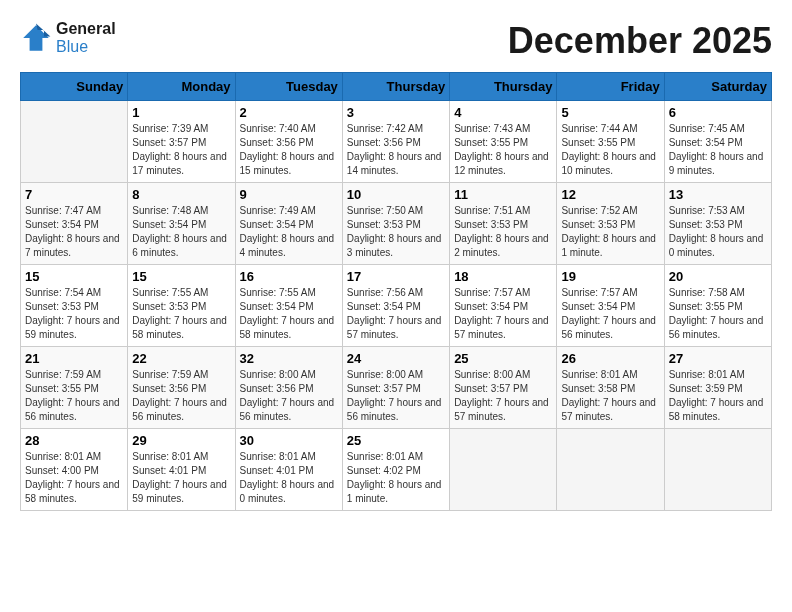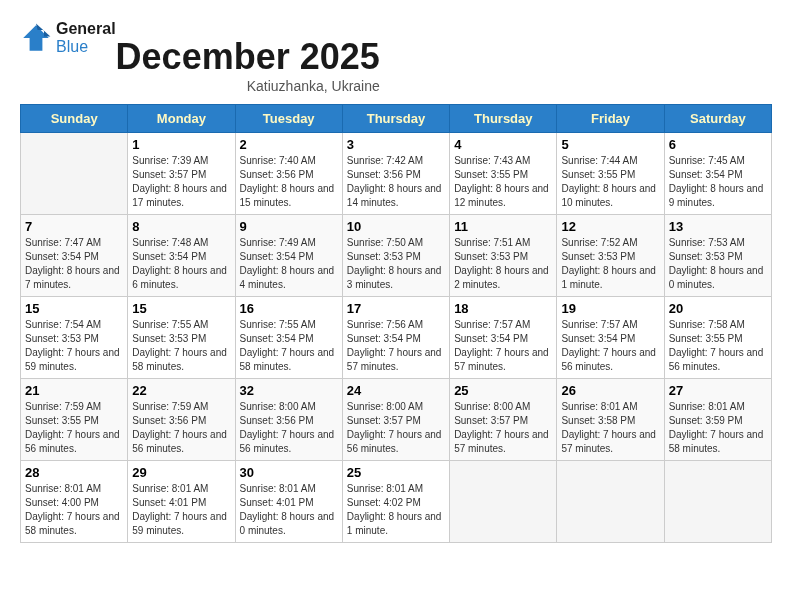--- a/index.html
+++ b/index.html
@@ -5,55 +5,55 @@
     * { box-sizing: border-box; margin: 0; padding: 0; }
     body {
       font-family: Arial, sans-serif;
       background: #fff;
       width: 792px;
       min-height: 612px;
       padding: 20px;
     }
     .header {
       display: flex;
+      justify-content: space-between;
       align-items: flex-start;
       margin-bottom: 10px;
     }
     .logo {
       display: flex;
       align-items: center;
       gap: 4px;
     }
     .logo-icon {
       width: 32px;
       height: 32px;
     }
     .title-block {
       text-align: right;
     }
     .month-title {
       font-size: 36px;
       font-weight: bold;
       color: #1a1a1a;
-      margin-top: 16px;
     }
     .subtitle {
       font-size: 14px;
       color: #555;
     }
     table {
       width: 100%;
       border-collapse: collapse;
       font-size: 11px;
     }
     thead tr th {
       background-color: #2a7fc9;
-      color: #fef9c3;
+      color: #000000;
       padding: 6px 4px;
-      text-align: center;
+      text-align: right;
       font-size: 13px;
       font-weight: bold;
       border: 1px solid #1a6ab0;
     }
     tbody tr td {
       border: 1px solid #ccc;
       vertical-align: top;
       padding: 4px;
       min-height: 80px;
       width: 107px;
@@ -86,21 +86,20 @@
       <polygon points="20,4 36,20 28,20 28,36 12,36 12,20 4,20" fill="#2a7fc9"></polygon>
       <polygon points="20,2 38,18 30,18 30,10 22,10" fill="#1a5fa0"></polygon>
     </svg>
     <div>
       <div style="font-size:16px;font-weight:bold;color:#1a1a1a;">General</div>
       <div style="font-size:16px;font-weight:normal;color:#2a7fc9;">Blue</div>
     </div>
   </div>
   <div class="title-block">
     <div class="month-title">December 2025</div>
-    <div class="subtitle">Katiuzhanka, Ukraine</div>
   </div>
 </div>
 
 <table>
   <thead>
     <tr>
     <th>Sunday</th>
         <th>Monday</th>
         <th>Tuesday</th>
         <th>Thursday</th>

